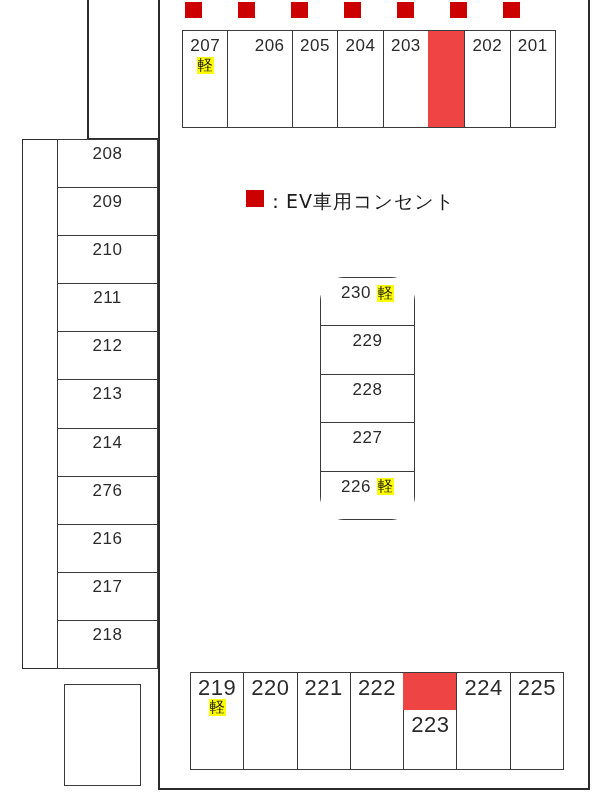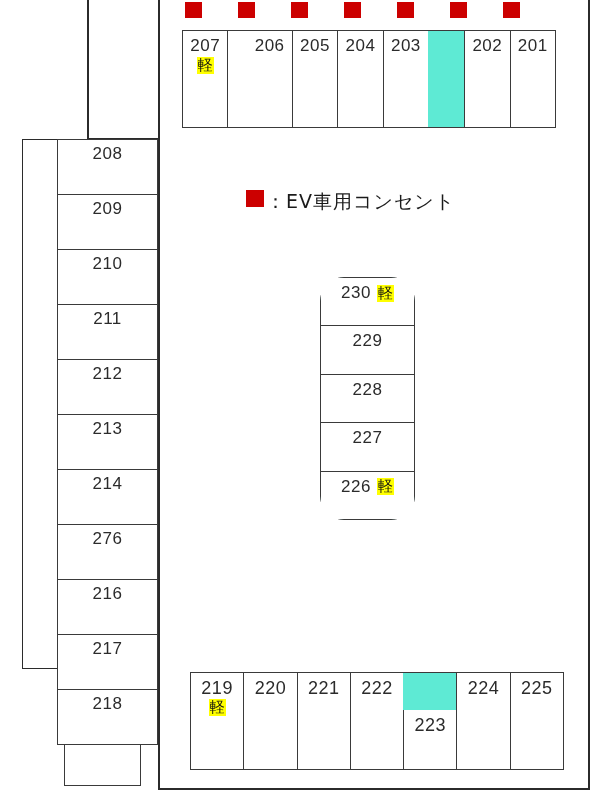--- a/index.html
+++ b/index.html
@@ -59,21 +59,21 @@
     top: 684px;
     width: 77px;
     height: 102px;
     border: 1.5px solid #3a3a3a;
     background: #ffffff;
   }
 
   
   .stall-block {
     border: 1.5px solid #3a3a3a;
-    background: #5eead4;
+    background: #ef4444;
     display: flex;
   }
   .stall-block.row { flex-direction: row; }
   .stall-block.col { flex-direction: column; }
 
   .stall {
     position: relative;
     box-sizing: border-box;
     background: #ffffff;
     display: flex;
@@ -85,21 +85,21 @@
   .stall-block.row > .stall + .stall { border-left: 1.5px solid #3a3a3a; }
   .stall-block.col > .stall + .stall { border-top: 1.5px solid #3a3a3a; }
 
   
   .block-top .stall { justify-content: flex-start; padding-top: 5px; }
   .block-top .stall-num { font-size: 17px; line-height: 20px; letter-spacing: .5px; }
   .block-top .kei { margin-top: 1px; }
 
   
   .block-bottom .stall { justify-content: flex-start; padding-top: 5px; }
-  .block-bottom .stall-num { font-size: 18px; line-height: 20px; letter-spacing: .5px; }
+  .block-bottom .stall-num { font-size: 22px; line-height: 20px; letter-spacing: .5px; }
   .block-bottom .kei { margin-top: 1px; }
 
   
   .block-left .stall { justify-content: flex-start; padding-top: 4px; }
   .block-left .stall-num { font-size: 17px; line-height: 20px; letter-spacing: .5px; }
 
   
   .block-center .stall { justify-content: flex-start; padding-top: 5px; }
   .block-center .stall-line {
     display: flex;
@@ -197,21 +197,21 @@
         <span class="stall-num">203</span>
       </div>
       <div class="stall" style="flex: 1 1 0px; margin-left: 36px;">
         <span class="stall-num">202</span>
       </div>
       <div class="stall" style="flex: 1 1 0px;">
         <span class="stall-num">201</span>
       </div>
     </div>
 
-  <div class="abs stall-block col block-left" id="block-left" style="left:57px; top:139px; width:101px; height:606px;">
+  <div class="abs stall-block col block-left" id="block-left" style="left:57px; top:139px; width:101px; height:530px;">
       <div class="stall" style="flex: 1 1 0px;">
         <span class="stall-num">208</span>
       </div>
       <div class="stall" style="flex: 1 1 0px;">
         <span class="stall-num">209</span>
       </div>
       <div class="stall" style="flex: 1 1 0px;">
         <span class="stall-num">210</span>
       </div>
       <div class="stall" style="flex: 1 1 0px;">

